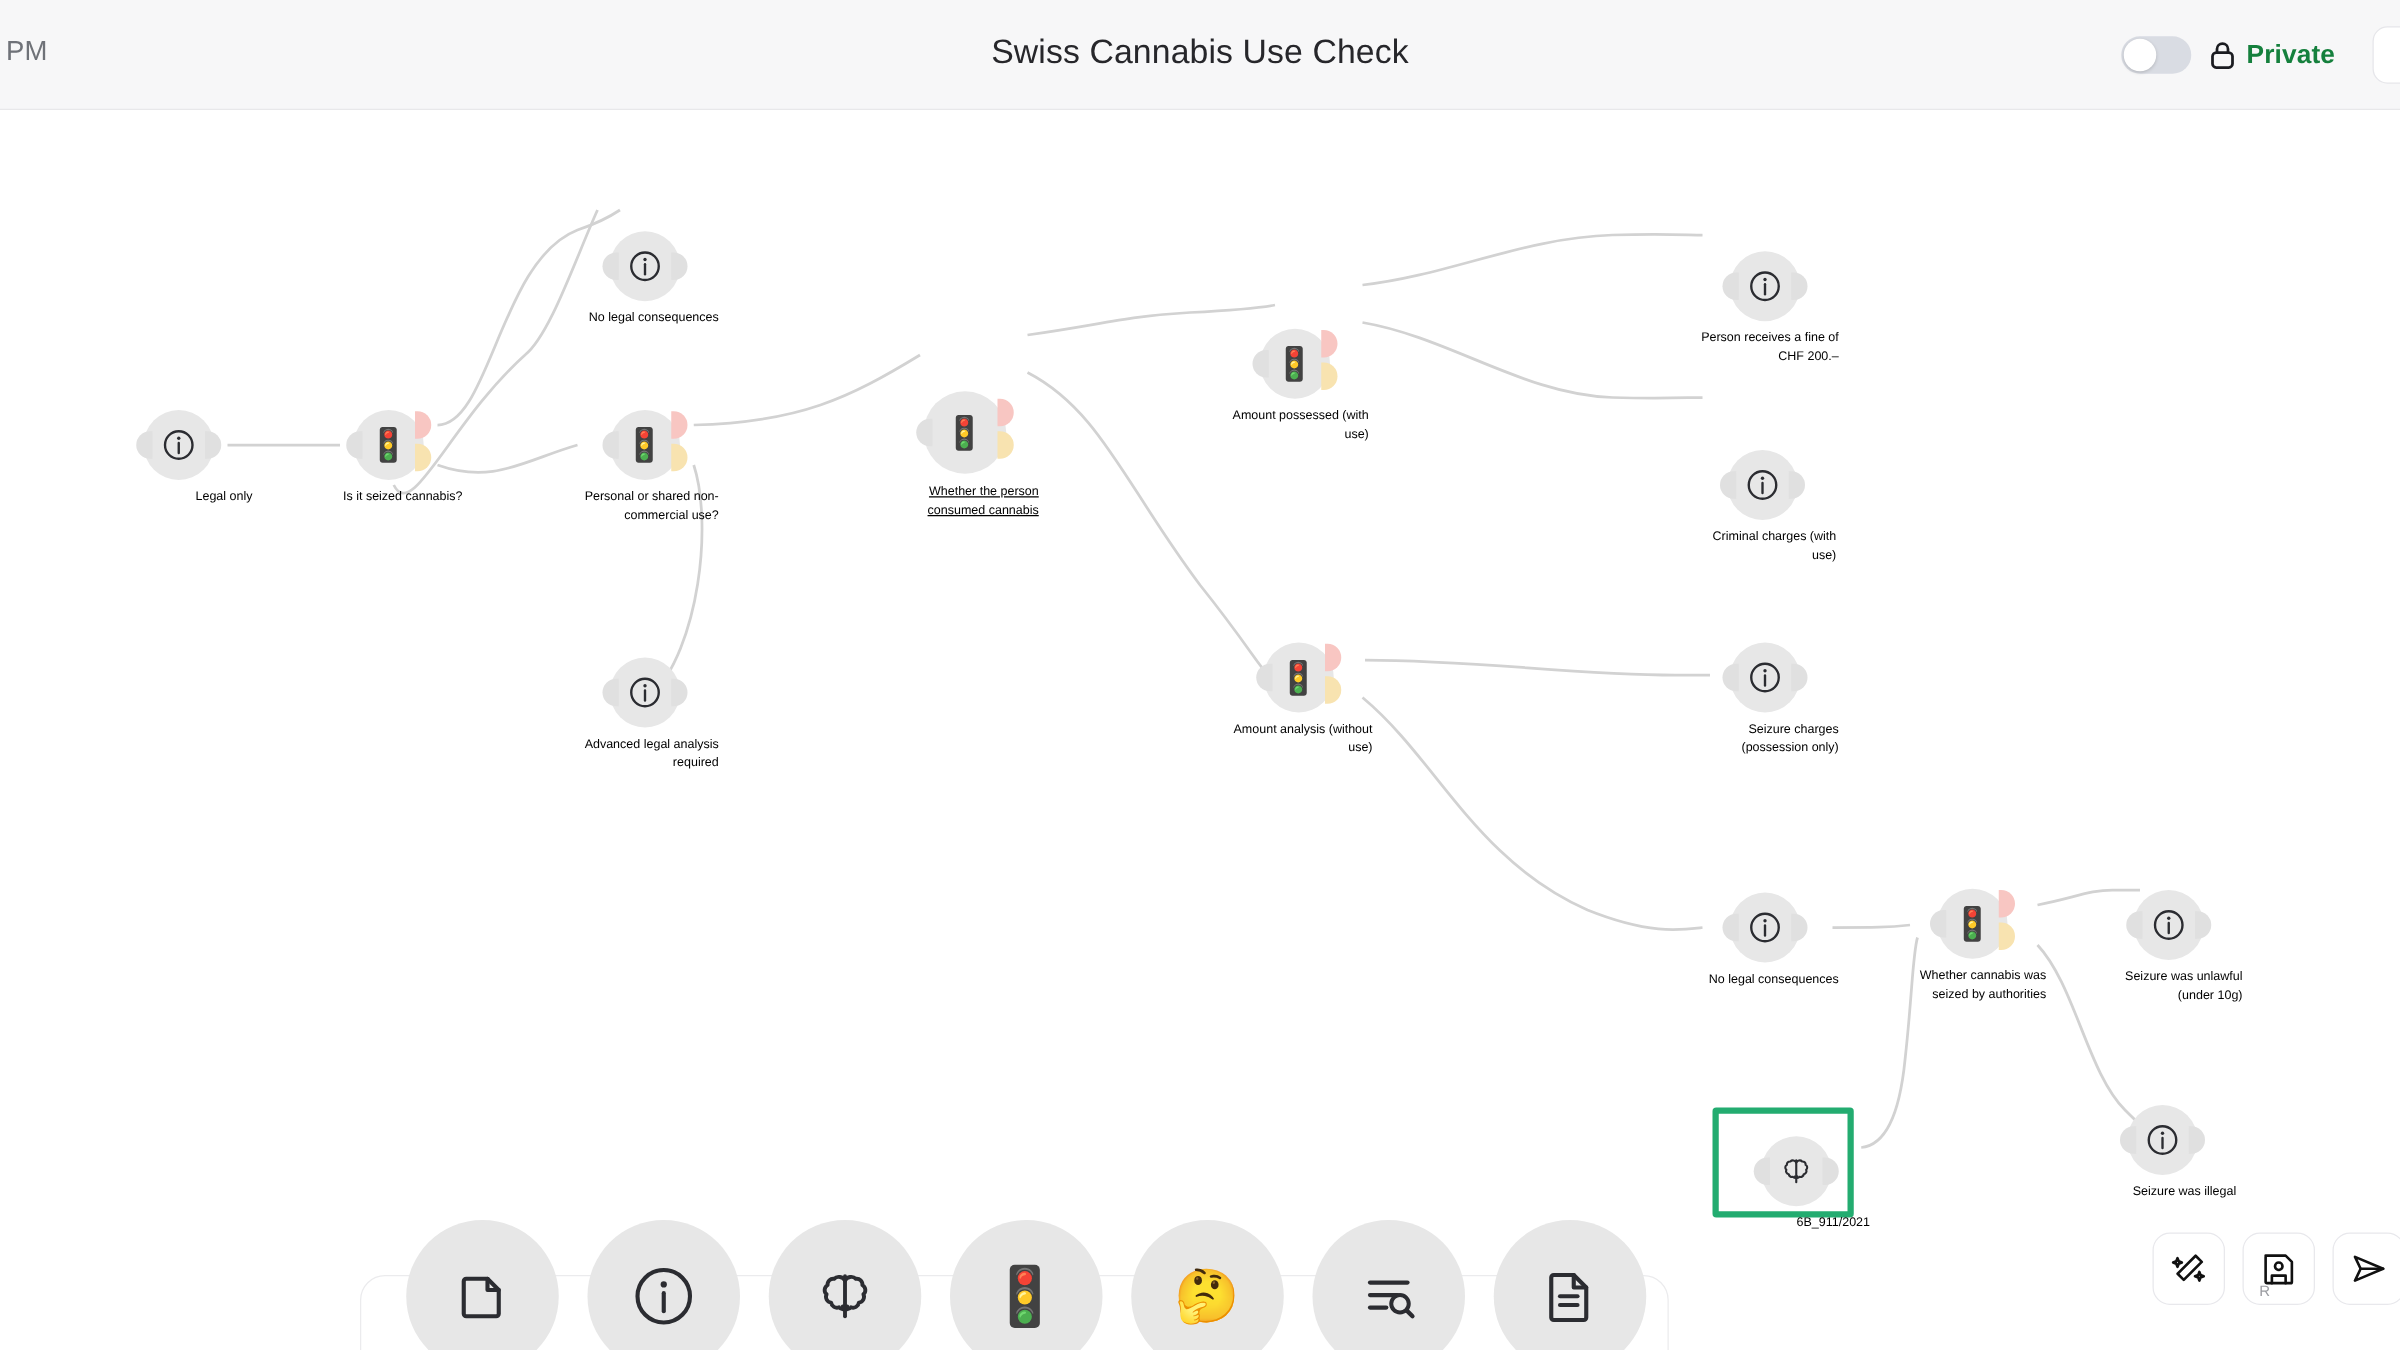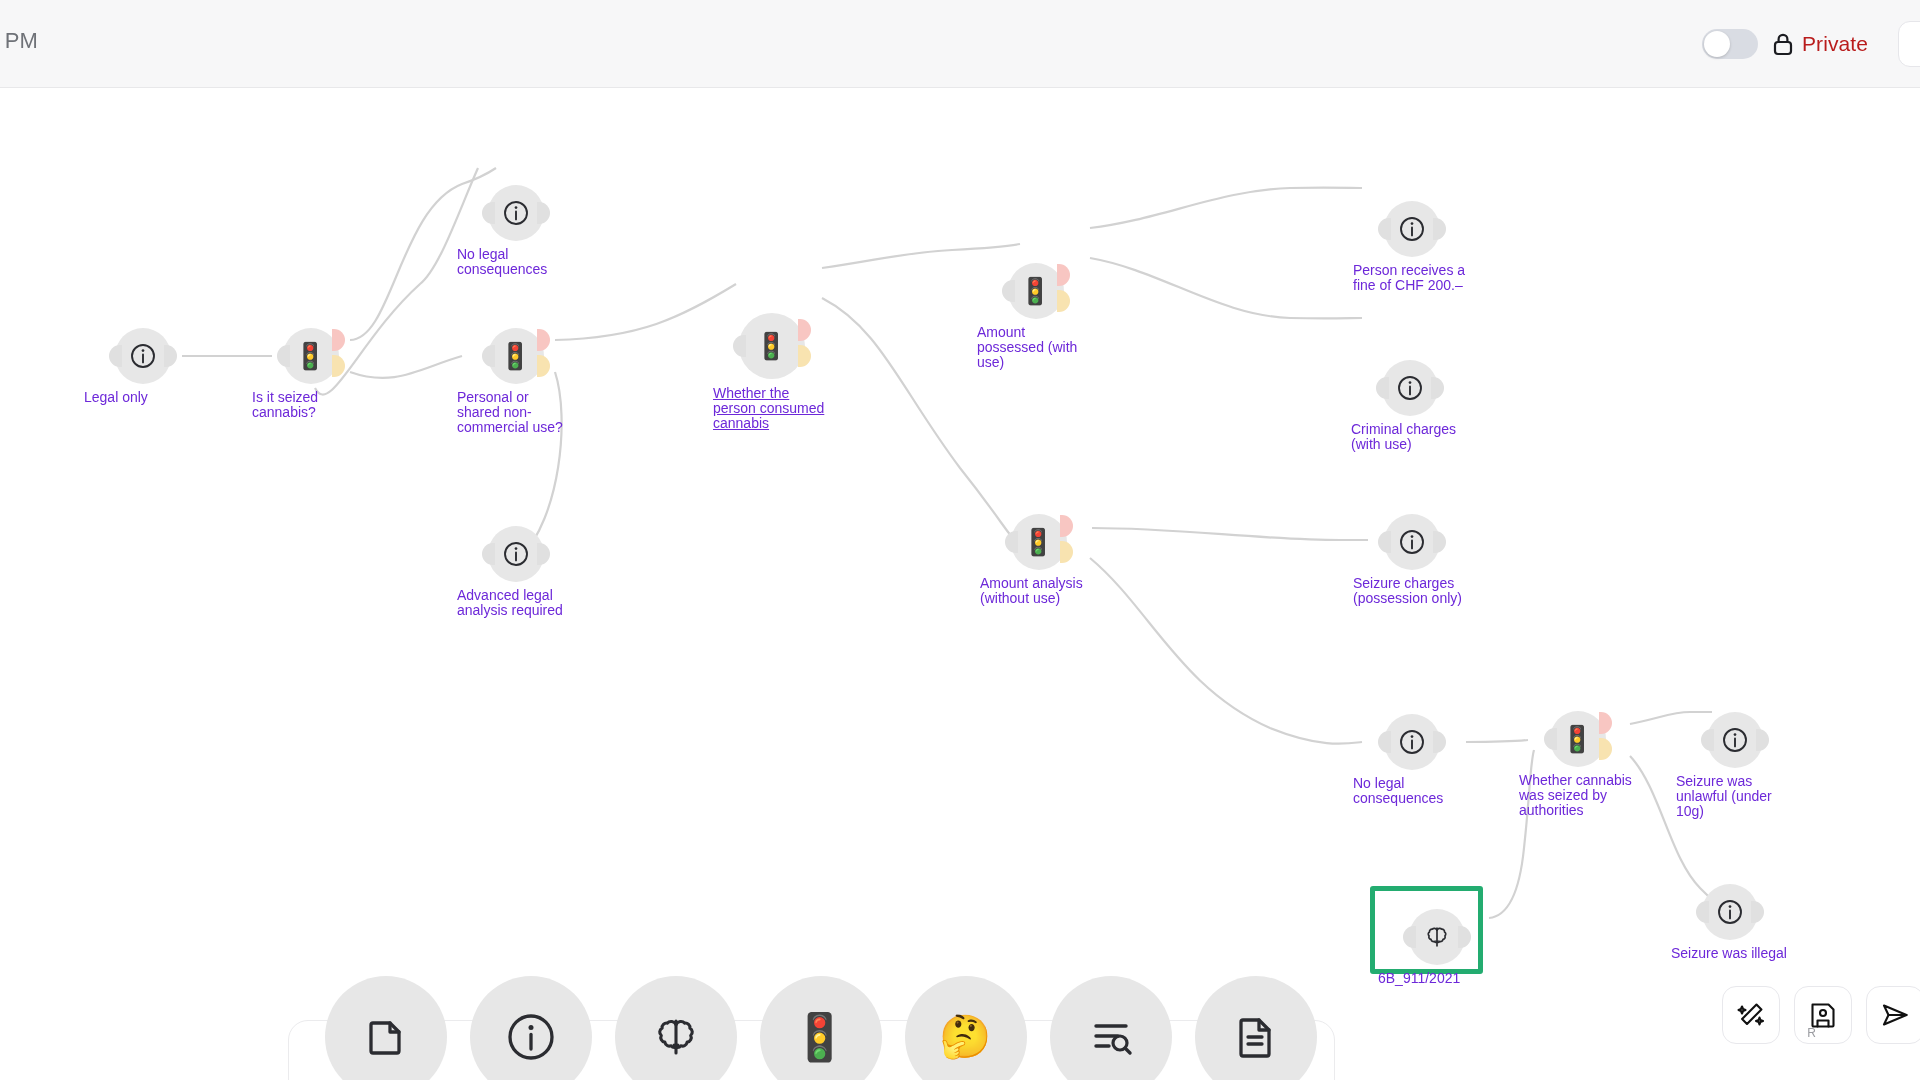--- a/index.html
+++ b/index.html
@@ -36,21 +36,21 @@
   .toggle {
     width: 56px; height: 30px; border-radius: 16px;
     background: #d9dce3; position: relative; flex: none;
   }
   .toggle .knob {
     position: absolute; left: 2px; top: 2px;
     width: 26px; height: 26px; border-radius: 50%;
     background: #fff; box-shadow: 0 1px 3px rgba(0,0,0,.18);
   }
   .private-wrap { display: flex; align-items: center; gap: 8px; }
-  .private-label { font-size: 21px; font-weight: normal; color: #b91c1c; letter-spacing: .1px; }
+  .private-label { font-size: 21px; font-weight: bold; color: #15803d; letter-spacing: .1px; }
   .hdr-corner-btn {
     width: 46px; height: 46px; border-radius: 12px;
     border: 1px solid #e6e6ea; background: #fff;
     margin-left: 16px; margin-right: -24px;
   }
 
   
   .canvas { position: absolute; left: 0; top: 88px; width: 1920px; height: 992px; background: #fff; overflow: hidden; }
   .edges { position: absolute; left: 0; top: 0; width: 1920px; height: 992px; pointer-events: none; }
 
@@ -59,22 +59,22 @@
   .node .bubble {
     position: absolute; left: 50%; top: 50%;
     transform: translate(-50%,-50%);
     width: 56px; height: 56px; border-radius: 50%;
     background: #e7e7e7;
     display: flex; align-items: center; justify-content: center;
   }
   .node.big .bubble { width: 66px; height: 66px; }
   .node .label {
     position: absolute; left: 50%; transform: translateX(-50%);
-    width: 118px; text-align: left;
-    font-size: 14px; line-height: 15px; color: #6d28d9;
+    width: 118px; text-align: right;
+    font-size: 10px; line-height: 15px; color: #000000;
   }
   .node .label { top: 34px; }
   .node.big .label { top: 40px; text-decoration: underline; }
 
   
   .handle {
     position: absolute; top: 50%; width: 13px; height: 22px;
     background: #e0e0e0; transform: translateY(-50%);
   }
   .handle.in  { left: -34px;  border-radius: 12px 0 0 12px; }
@@ -120,20 +120,21 @@
   }
   .act-r { position: absolute; right: 104px; bottom: 40px; font-size: 12px; color: #9b9ca1; }
 </style>
 </head>
 <body>
 
 <div id="app">
 
   <div class="header">
     <div class="header-left">2 PM</div>
+    <div class="header-title">Swiss Cannabis Use Check</div>
     <div class="header-right">
       <div class="toggle">
         <div class="knob"></div>
       </div>
       <div class="private-wrap">
         <span>
           <svg class="ico" width="22" height="24" viewBox="0 0 22 24" fill="none">
             <rect x="3" y="10" width="16" height="12" rx="3" stroke="#1b1c21" stroke-width="2.2"></rect>
             <path d="M6.6 10V7.2a4.4 4.4 0 0 1 8.8 0V10" stroke="#1b1c21" stroke-width="2.2" stroke-linecap="round"></path>
           </svg>

